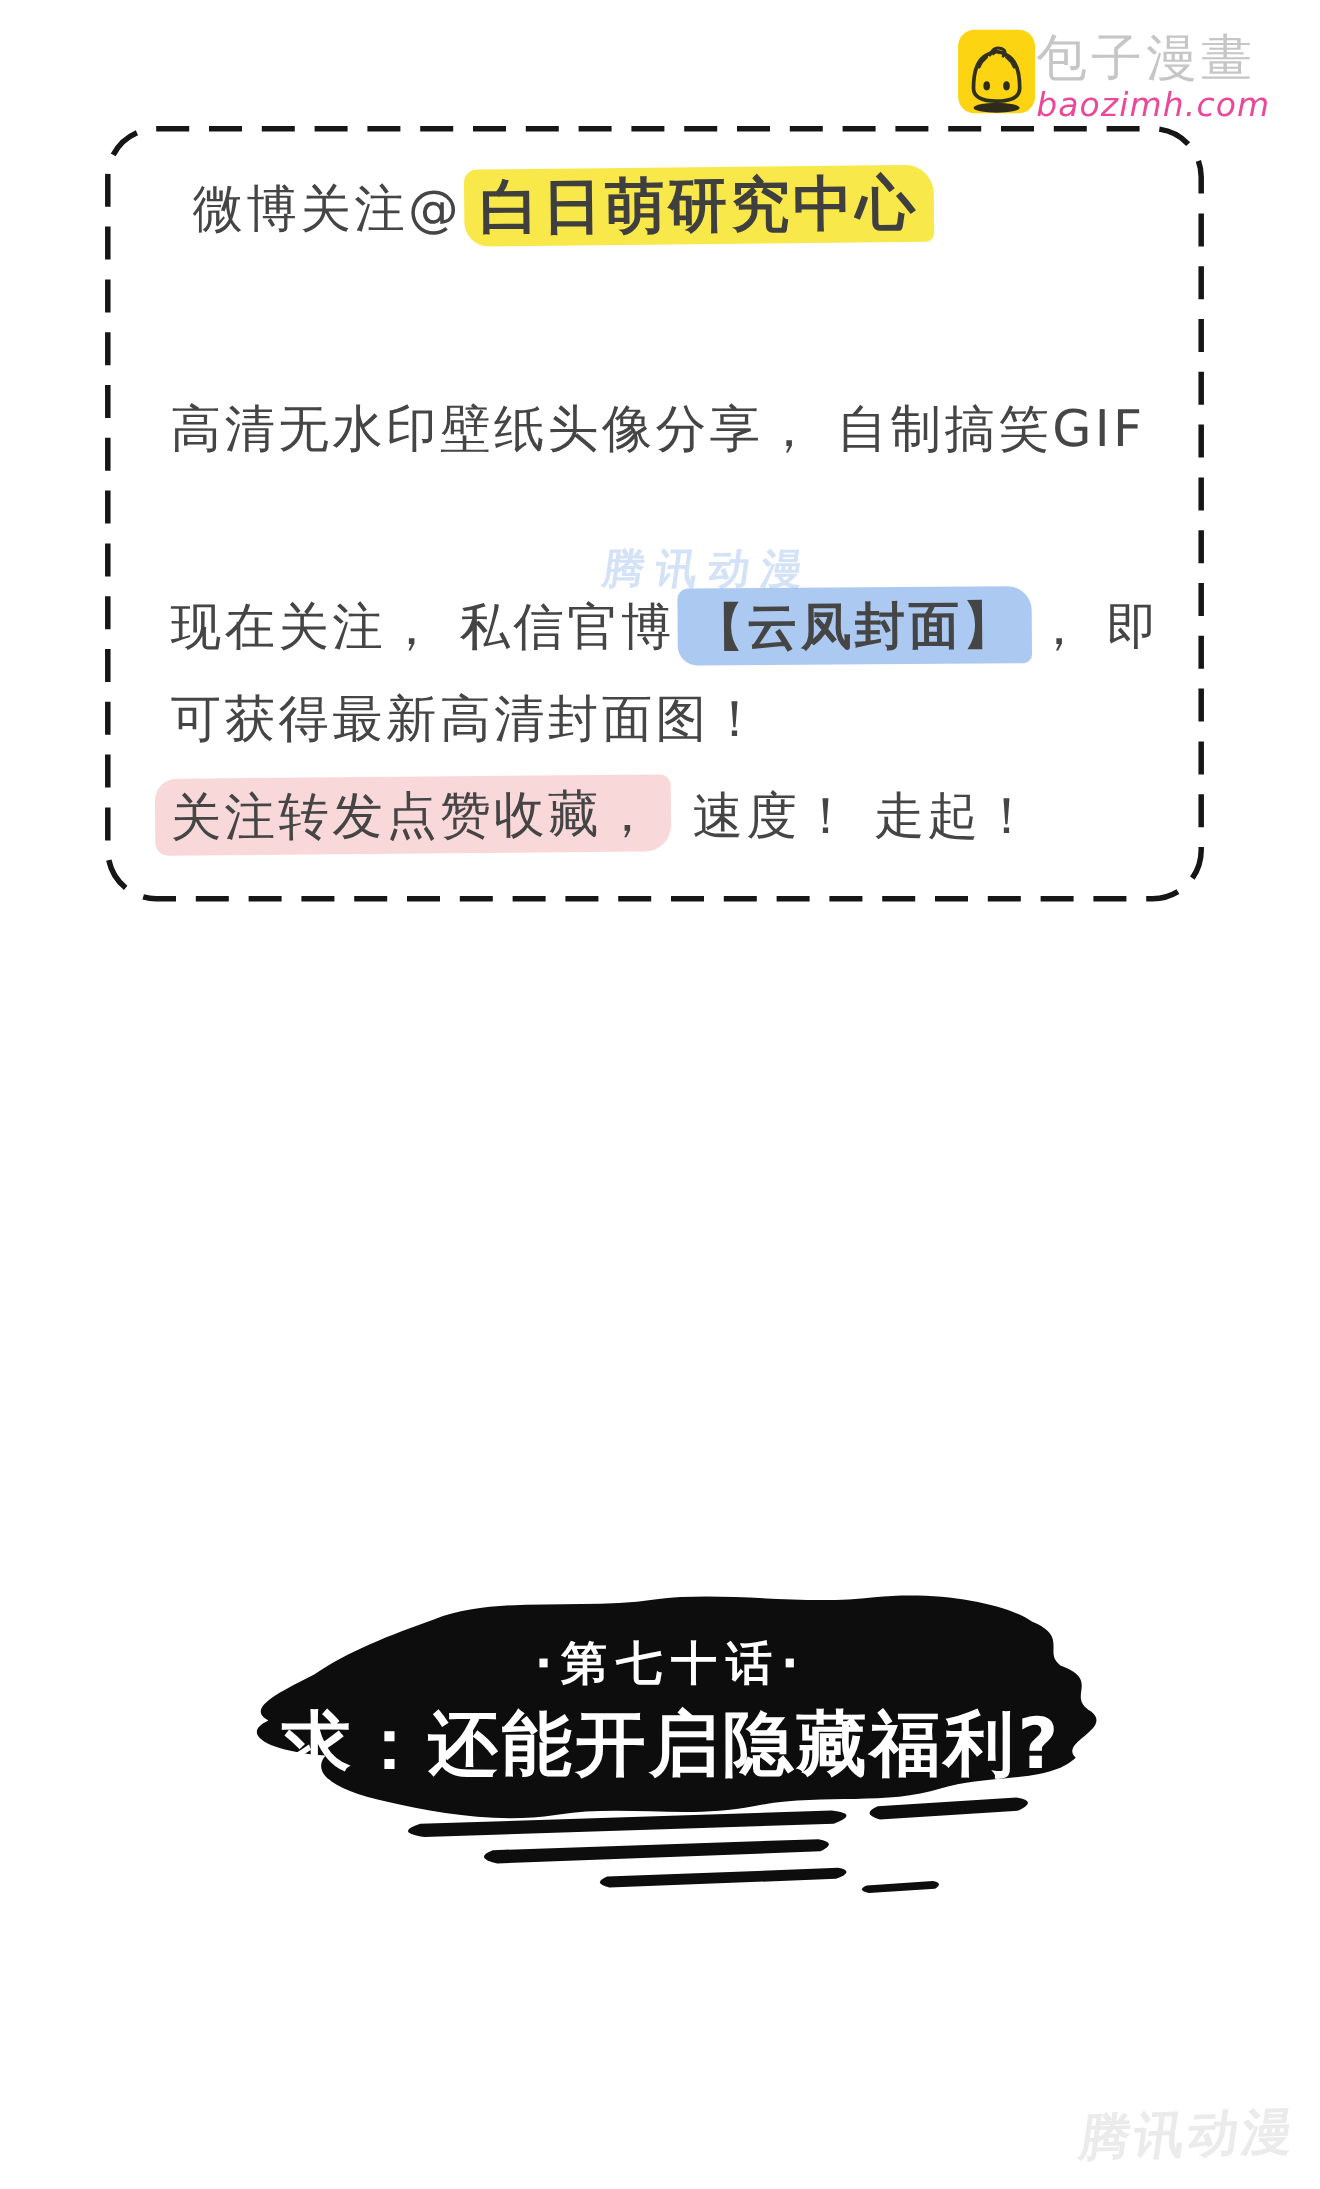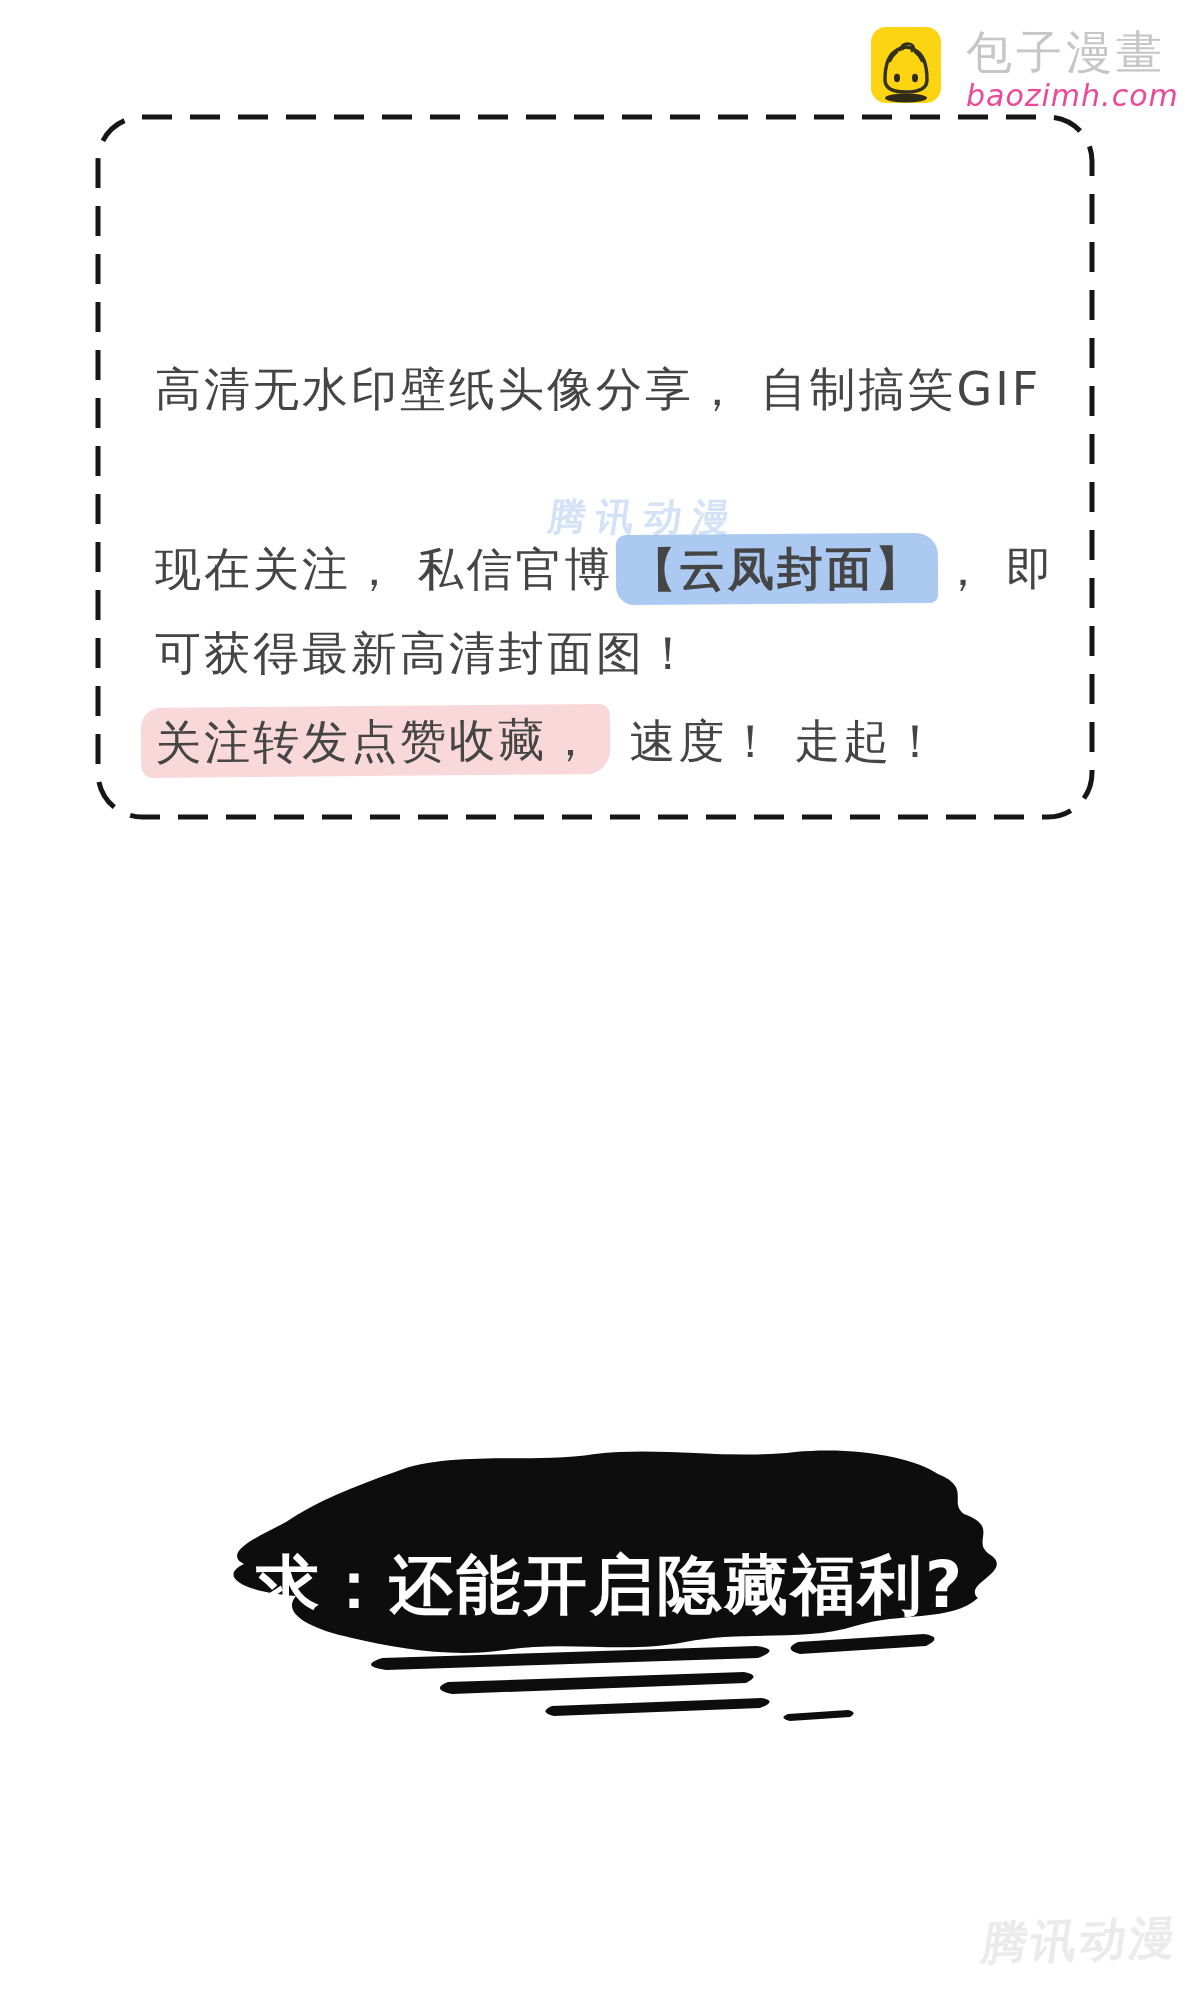--- a/index.html
+++ b/index.html
@@ -4,21 +4,21 @@
 <style>
   html,body{margin:0;padding:0;}
   body{
     width:1200px;height:1990px;position:relative;background:#ffffff;
     font-family:"DejaVu Sans",sans-serif;overflow:hidden;
   }
 
   
   .site-logo{position:absolute;top:26px;left:870px;display:flex;align-items:flex-start;}
   .logo-icon{width:72px;height:78px;flex:0 0 auto;}
-  .logo-text{margin-left:24px;}
+  .logo-text{margin-left:0;}
   .logo-name{font-size:46px;line-height:52px;color:#c6c6c6;letter-spacing:4px;white-space:nowrap;}
   .logo-domain{font-size:30px;line-height:36px;color:#ec4899;letter-spacing:1px;white-space:nowrap;font-style:italic;}
 
   
   .notice-box{position:absolute;left:95px;top:114px;width:1000px;height:706px;}
   .notice-border{position:absolute;left:0;top:0;}
   .notice-line{position:absolute;white-space:nowrap;font-size:46px;line-height:58px;
     color:#454545;letter-spacing:3px;}
   .hl{display:inline-block;padding:6px 14px;margin:0 2px;}
   .hl-yellow{background:#f8e84a;border-radius:12px 26px 8px 22px;transform:rotate(-0.6deg);
@@ -70,20 +70,23 @@
     <div class="logo-name">包子漫畫</div>
     <div class="logo-domain">baozimh.com</div>
   </div>
 </div>
 
 <div class="notice-box">
   <svg class="notice-border" width="1000" height="706" viewBox="0 0 1000 706">
     <rect x="3" y="3" width="994" height="700" rx="44" fill="none" stroke="#161616" stroke-width="5" stroke-dasharray="30 18"></rect>
   </svg>
 
+  <div class="notice-line l1">
+    <span>微博关注@</span><span class="hl hl-yellow">白日萌研究中心</span>
+  </div>
 
   <div class="notice-line l3">高清无水印壁纸头像分享， 自制搞笑GIF</div>
 
   <div class="notice-line l5">
     <span>现在关注， 私信官博</span><span class="hl hl-blue">【云凤封面】</span><span>， 即</span>
   </div>
 
   <div class="notice-line l6">可获得最新高清封面图！</div>
 
   <div class="notice-line l7">
@@ -110,16 +113,17 @@
       C 105,198 82,182 96,166
       C 42,162 18,146 44,134
       C 20,122 64,104 86,92
       C 115,72 155,56 195,42 Z"></path>
     <path fill="#0d0d0d" d="M 182,228 L 556,216 Q 582,219 558,228 L 186,240 Q 158,236 182,228 Z"></path>
     <path fill="#0d0d0d" d="M 598,212 L 724,204 Q 744,207 726,216 L 600,224 Q 582,219 598,212 Z"></path>
     <path fill="#0d0d0d" d="M 248,252 L 544,242 Q 562,245 546,253 L 252,264 Q 230,259 248,252 Z"></path>
     <path fill="#0d0d0d" d="M 352,276 L 562,268 Q 578,271 560,278 L 354,286 Q 338,282 352,276 Z"></path>
     <path fill="#0d0d0d" d="M 588,284 L 648,280 Q 658,282 650,287 L 590,291 Q 578,288 588,284 Z"></path>
   </svg>
+  <div class="episode">·第七十话·</div>
   <div class="chapter-title">求：还能开启隐藏福利?</div>
 </div>
 
 <div class="bottom-watermark">腾讯动漫</div>
 
 </body></html>

